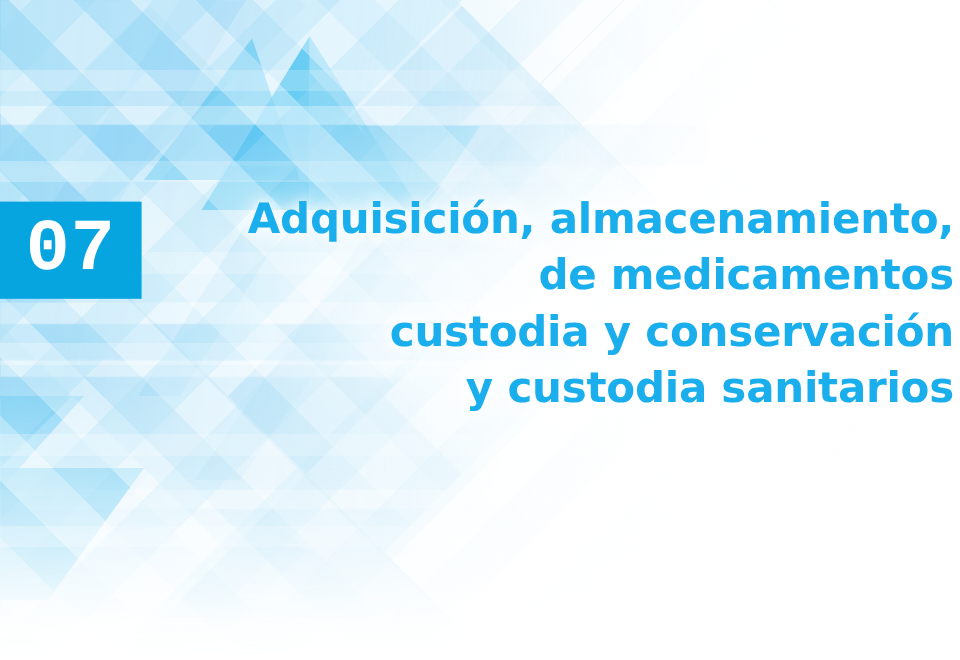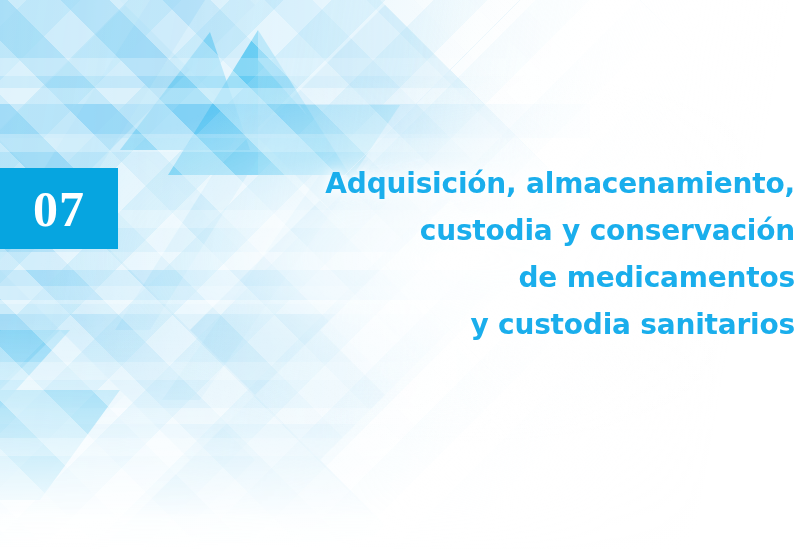--- a/index.html
+++ b/index.html
@@ -123,39 +123,39 @@
     width: 118px;
     height: 81px;
     background: #06a5e0;
     display: flex;
     align-items: center;
     justify-content: center;
   }
 
   .number-badge-text {
     color: #ffffff;
-    font-size: 50px;
+    font-size: 61px;
     font-weight: 700;
     letter-spacing: 1px;
     line-height: 1;
-    font-family: Liberation Serif, serif;
+    font-family: Liberation Mono, monospace;
   }
 
   .headline {
     position: absolute;
     right: 5px;
     top: 160px;
     width: 650px;
     text-align: right;
   }
 
   .headline-line {
     display: block;
     color: #1aaeec;
-    font-size: 28px;
+    font-size: 35px;
     font-weight: 700;
     line-height: 47px;
     letter-spacing: -0.2px;
     white-space: nowrap;
     font-family: "DejaVu Sans", sans-serif;
     text-shadow:
        0 0 10px rgba(255,255,255,0.95),
        0 0 18px rgba(255,255,255,0.80),
        0 0 26px rgba(255,255,255,0.55);
   }
@@ -270,18 +270,18 @@
   <div class="bg-layer bg-fadeout"></div>
   <div class="bg-layer bg-bottomfade"></div>
   <div class="bg-layer bg-bloom"></div>
 
   <div class="number-badge">
     <span class="number-badge-text">07</span>
   </div>
 
   <div class="headline">
     <span class="headline-line">Adquisición, almacenamiento,</span>
+    <span class="headline-line">de medicamentos</span>
     <span class="headline-line">custodia y conservación</span>
-    <span class="headline-line">de medicamentos</span>
     <span class="headline-line">y custodia sanitarios</span>
   </div>
 
 </div>
 
 </body></html>

